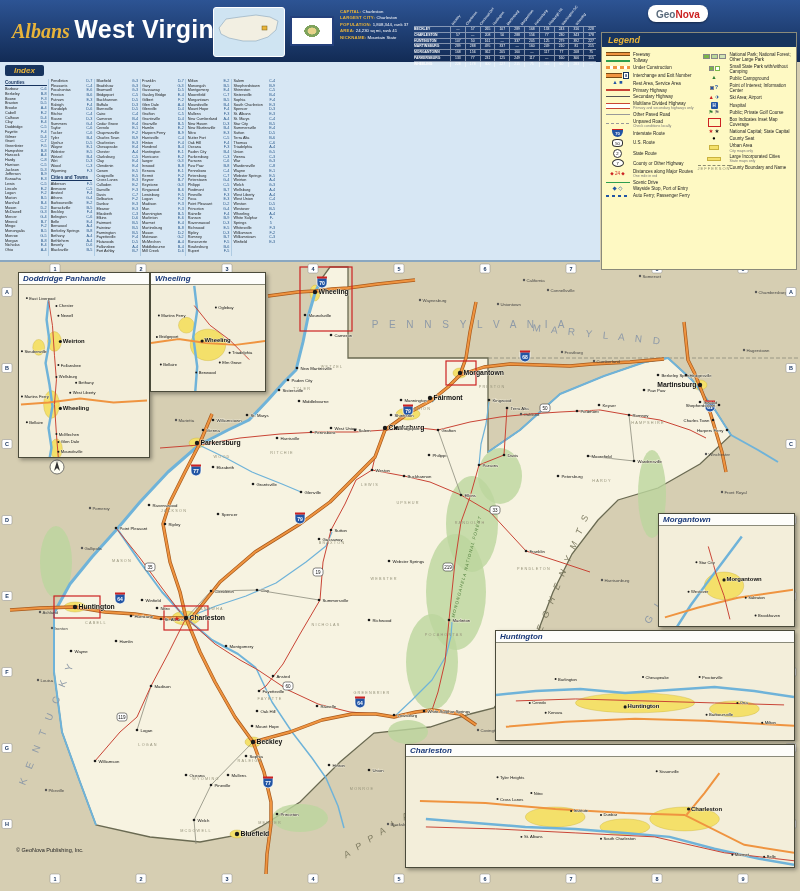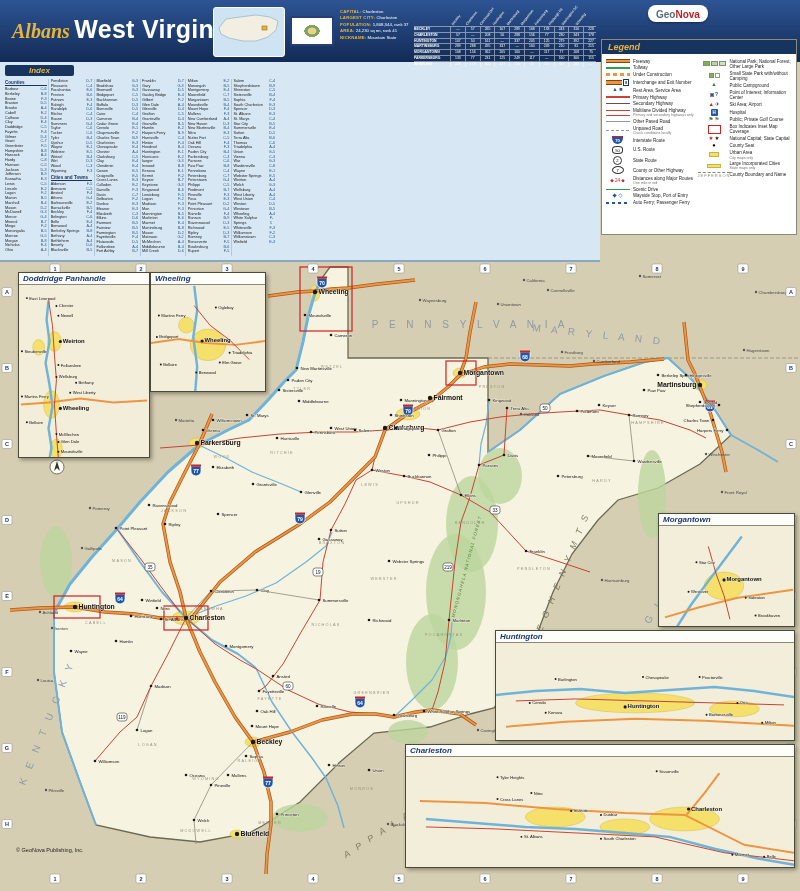--- a/index.html
+++ b/index.html
@@ -23,21 +23,21 @@
   .mx-col{position:absolute;bottom:0;transform:rotate(-52deg);transform-origin:left bottom;
     color:#fff;font-size:3.4px;white-space:nowrap}
   .mx-row{display:flex;height:4.8px;border-top:.5px solid rgba(255,255,255,.45)}
   .mx-lab{width:36px;flex:none;color:#fff;font-weight:bold;font-size:3.4px;line-height:4.8px}
   .mx-cell{width:13.8px;flex:none;color:#fff;font-size:3.4px;line-height:4.8px;text-align:center;
     border-left:.5px solid rgba(255,255,255,.45)}
   .logo{position:absolute;left:648px;top:5px;height:15px;background:#fff;border-radius:8px;
     padding:1px 8px;line-height:14px;box-shadow:0 1px 2px rgba(0,0,0,.4)}
   .logo .geo{color:#5a6b7c;font-weight:bold;font-size:10px}
   .logo .nova{color:#cc2222;font-weight:bold;font-size:10px}
-  .legend{position:absolute;left:601px;top:39px;width:196px;height:196px;background:#ffffff;
+  .legend{position:absolute;left:601px;top:32px;width:196px;height:238px;background:#fef9c3;
     border:1px solid #8a8a7a;box-sizing:border-box;z-index:6}
   .lg-title{background:#17345e;color:#e8b43a;font-weight:bold;font-style:italic;font-size:9px;
     padding:2px 6px}
   .lg-cols{display:flex;gap:3px;padding:3px 2px}
   .lg-col{flex:1}
   .lg-item{display:flex;align-items:center;gap:2px;margin:1.6px 0}
   .lg-sym{width:27px;flex:none;display:flex;align-items:center;justify-content:center;gap:1px}
   .lg-text{flex:1}
   .lg-lab{font-size:4.5px;color:#222;line-height:1.15}
   .lg-sub{font-size:3.6px;color:#777}
@@ -64,21 +64,21 @@
   .distg{color:#c22;font-size:4.5px;white-space:nowrap}
   .sq{width:7px;height:5px;display:inline-block;border:.5px solid #888;box-sizing:border-box}
   .redbox{width:11px;height:7px;border:1.5px solid #cc2222;display:inline-block}
   .hosp{background:#2255a4;color:#fff;font-size:4.5px;width:7px;height:7px;display:inline-flex;
     align-items:center;justify-content:center;border-radius:1px;font-weight:bold}
   .cnm{font-size:4px;color:#8b8b6f;letter-spacing:1px;border-top:.5px dashed #8b8b6f}
   .g{font-size:5.5px;line-height:1}
   .index{position:absolute;left:0;top:62px;width:600px;height:200px;background:#d7e7f4;
     border-bottom:2px solid #8aa7c0;box-sizing:border-box;z-index:4}
   .idx-title{position:absolute;left:5px;top:3px;background:#17345e;color:#e8b43a;font-size:8px;
-    font-weight:bold;font-style:italic;padding:1px 24px;border-radius:2px}
+    font-weight:bold;font-style:italic;padding:1px 9px;border-radius:2px}
   .idx-cols{position:absolute;left:5px;top:17px;right:5px;bottom:4px;column-count:13;column-gap:4px;
     column-rule:.5px solid #aecbe2;column-fill:auto}
   .idx-h{font-size:4.6px;font-weight:bold;color:#17345e;border-bottom:.6px solid #17345e;
     margin:1px 0 .8px;padding-bottom:.4px}
   .ie{display:flex;justify-content:space-between;font-size:3.8px;color:#1c1c1c;line-height:1.25}
   .ie .r{color:#2a5a8c}
   .map{position:absolute;left:0;top:262px;width:800px;height:629px;background:#d6ceb2}
   .map svg{display:block}
   .inset{position:absolute;background:#f3eeda;border:1.5px solid #4a4a3a;box-sizing:border-box;
     box-shadow:2px 2px 4px rgba(0,0,0,.35);z-index:3}

